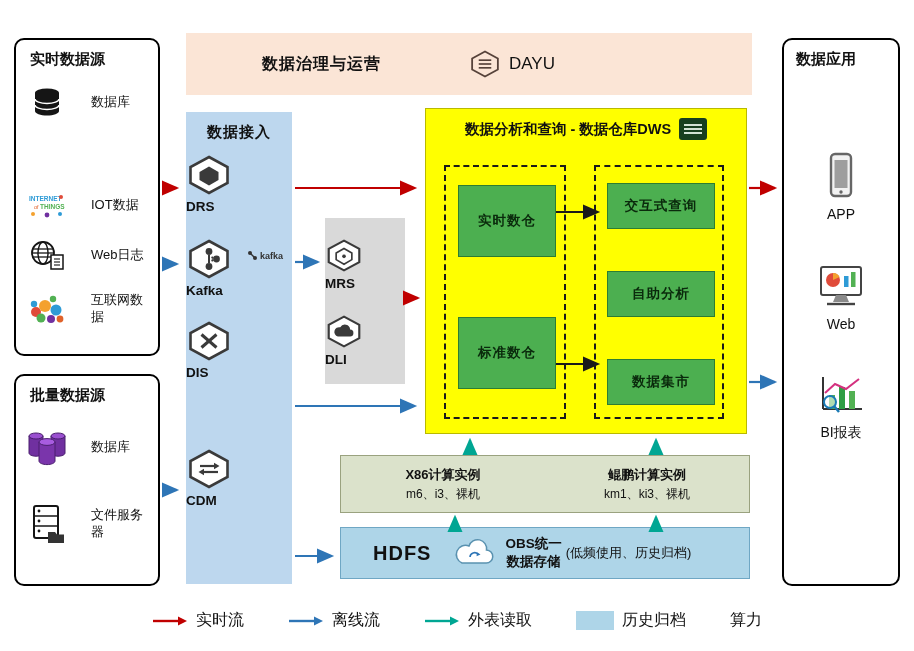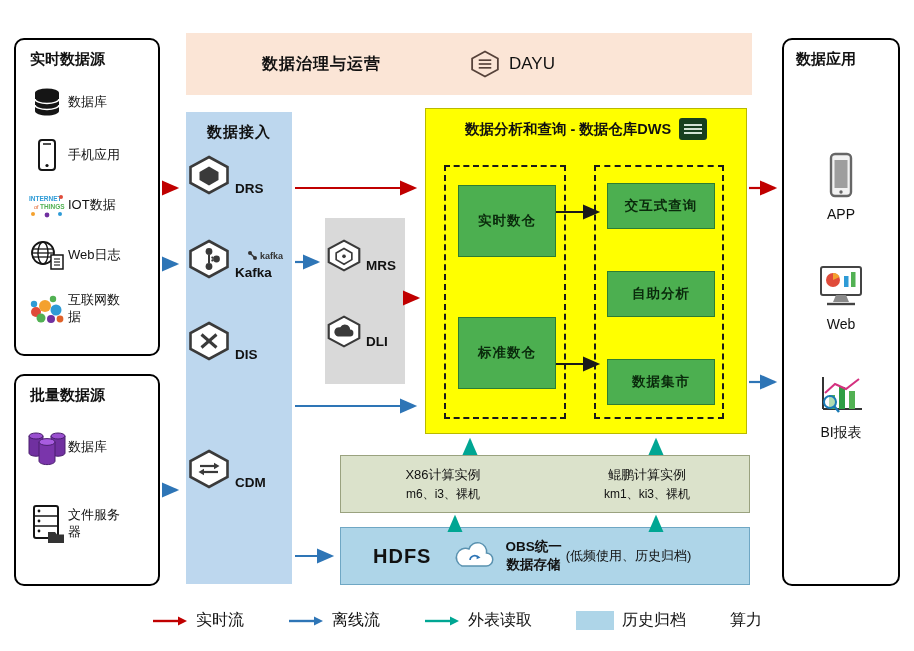--- a/index.html
+++ b/index.html
@@ -3,55 +3,55 @@
 <meta charset="utf-8">
 <style>
   body{margin:0;background:#fff}
   .canvas{position:relative;width:914px;height:651px;background:#fff;overflow:hidden;
           font-family:"Liberation Sans","DejaVu Sans",sans-serif;color:#111}
 
   
   .panel{position:absolute;background:#fff;border:2px solid #000;border-radius:10px;box-sizing:border-box}
   .panel-title{font-weight:bold;font-size:15px;padding:10px 0 0 14px;white-space:nowrap}
   .panel-title.center{text-align:left;padding-left:12px}
-  .src-row{position:absolute;left:10px;width:130px;display:flex;align-items:center;gap:0}
+  .src-row{position:absolute;left:10px;width:130px;display:flex;align-items:center;gap:23px}
   .icon-wrap{flex:0 0 42px;display:flex;justify-content:center}
   .src-label{font-size:13px;line-height:1.3}
   .narrow{width:58px}
 
   
   .banner{position:absolute;left:186px;top:33px;width:566px;height:62px;background:#fbe5d6;display:flex;align-items:center;box-sizing:border-box}
   .banner-title{font-weight:bold;font-size:16px;margin-left:76px;letter-spacing:1px}
   .dayu{display:flex;align-items:center;gap:8px;margin-left:88px;font-weight:normal;font-size:17px}
 
   
   .ingest{position:absolute;left:186px;top:112px;width:106px;height:472px;background:#bdd7ee;box-sizing:border-box}
   .ingest-title{font-weight:bold;font-size:15px;text-align:center;padding-top:11px;letter-spacing:1px}
-  .svc{position:absolute;left:0;width:100%;display:flex;flex-direction:row;align-items:flex-end;gap:3px}
+  .svc{position:absolute;left:0;width:100%;display:flex;flex-direction:column;align-items:flex-start;gap:3px}
   .svc-name{font-weight:bold;font-size:13.5px}
   .kafka-mark{position:absolute;left:61px;top:138px;display:flex;align-items:center;gap:2px;font-size:9px;color:#333;font-weight:bold}
 
   
   .analytics{position:absolute;left:325px;top:218px;width:80px;height:166px;background:#d9d9d9}
 
   
   .dws{position:absolute;left:425px;top:108px;width:322px;height:326px;background:#ffff00;border:1px solid #b9b900;box-sizing:border-box}
   .dws-title{display:flex;align-items:center;justify-content:center;gap:8px;font-weight:bold;font-size:14.5px;padding-top:9px}
   .dashed{position:absolute;border:2px dashed #1a1a1a;box-sizing:border-box}
   .gnode{position:absolute;background:#4caf50;border:1px solid #2e7d32;box-sizing:border-box;
          display:flex;align-items:center;justify-content:center;font-weight:bold;font-size:13.5px;color:#0a2a0c;letter-spacing:1px}
 
   
   .compute{position:absolute;left:340px;top:455px;width:410px;height:58px;background:#dbe2cb;border:1px solid #9aa27f;box-sizing:border-box;display:flex}
   .compute-col{flex:1;display:flex;flex-direction:column;align-items:center;justify-content:center;gap:2px}
-  .compute-title{font-weight:normal;font-size:13px}
+  .compute-title{font-weight:bold;font-size:13px}
   .compute-spec{font-size:12px}
 
   
-  .storage{position:absolute;left:340px;top:527px;width:410px;height:58px;background:#aed5e8;border:1px solid #6fa7c4;box-sizing:border-box;display:flex;align-items:center}
+  .storage{position:absolute;left:340px;top:527px;width:410px;height:52px;background:#aed5e8;border:1px solid #6fa7c4;box-sizing:border-box;display:flex;align-items:center}
   .hdfs{font-weight:bold;font-size:20px;margin-left:32px;letter-spacing:1px}
   .cloud{margin-left:20px;display:flex}
   .obs{margin-left:8px;font-weight:bold;font-size:13.5px;line-height:1.3;text-align:center}
   .obs-note{font-size:13px;margin-left:4px;white-space:nowrap}
 
   
   .app-item{position:absolute;left:0;width:100%;display:flex;flex-direction:column;align-items:center;gap:8px}
   .app-label{font-size:14px}
 
   
@@ -94,30 +94,20 @@
         <svg width="34" height="32" viewBox="0 0 34 32">
           <ellipse cx="17" cy="7" rx="12" ry="4.5" fill="#151515"></ellipse>
           <path d="M5 7v18c0 2.5 5.4 4.5 12 4.5s12-2 12-4.5V7" fill="#151515"></path>
           <path d="M5 13c0 2.5 5.4 4.5 12 4.5s12-2 12-4.5" fill="none" stroke="#fff" stroke-width="1.4"></path>
           <path d="M5 19c0 2.5 5.4 4.5 12 4.5s12-2 12-4.5" fill="none" stroke="#fff" stroke-width="1.4"></path>
         </svg>
       </span>
       <span class="src-label">数据库</span>
     </div>
 
-    <div class="src-row" style="top:98px">
-      <span class="icon-wrap">
-        <svg width="22" height="34" viewBox="0 0 22 34">
-          <rect x="3" y="2" width="16" height="30" rx="3" fill="#fff" stroke="#151515" stroke-width="2"></rect>
-          <line x1="7" y1="6" x2="15" y2="6" stroke="#151515" stroke-width="1.5"></line>
-          <circle cx="11" cy="27.5" r="1.6" fill="#151515"></circle>
-        </svg>
-      </span>
-      <span class="src-label">手机应用</span>
-    </div>
 
     <div class="src-row" style="top:150px">
       <span class="icon-wrap">
         <svg width="40" height="30" viewBox="0 0 40 30">
           <text x="2" y="11" font-size="6.5" font-weight="bold" fill="#2e9bd6">INTERNET</text>
           <text x="7" y="19" font-size="5.5" fill="#e0622a">of</text>
           <text x="13" y="19" font-size="6.5" font-weight="bold" fill="#52b153">THINGS</text>
           <circle cx="34" cy="7" r="2" fill="#e04b3a"></circle>
           <circle cx="6" cy="24" r="2" fill="#f4a12e"></circle>
           <circle cx="20" cy="25" r="2.4" fill="#7030a0"></circle>

